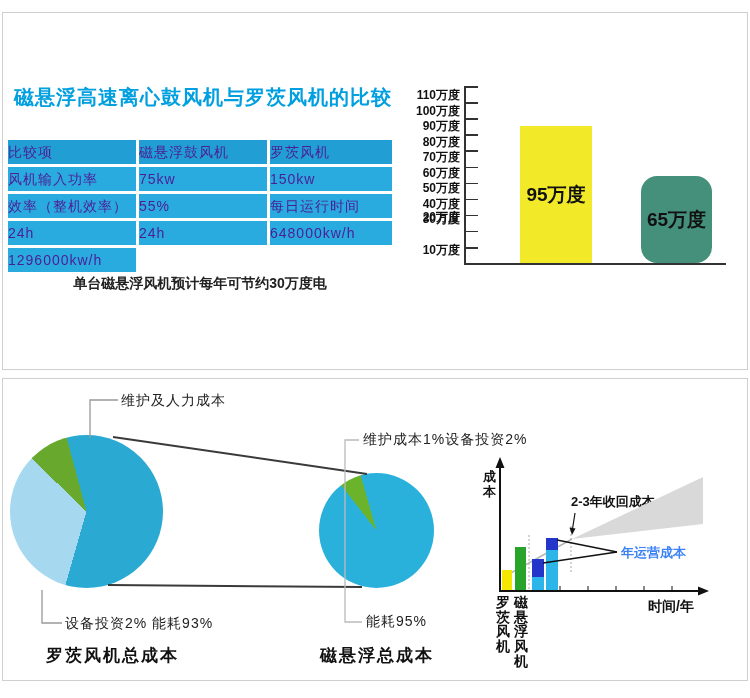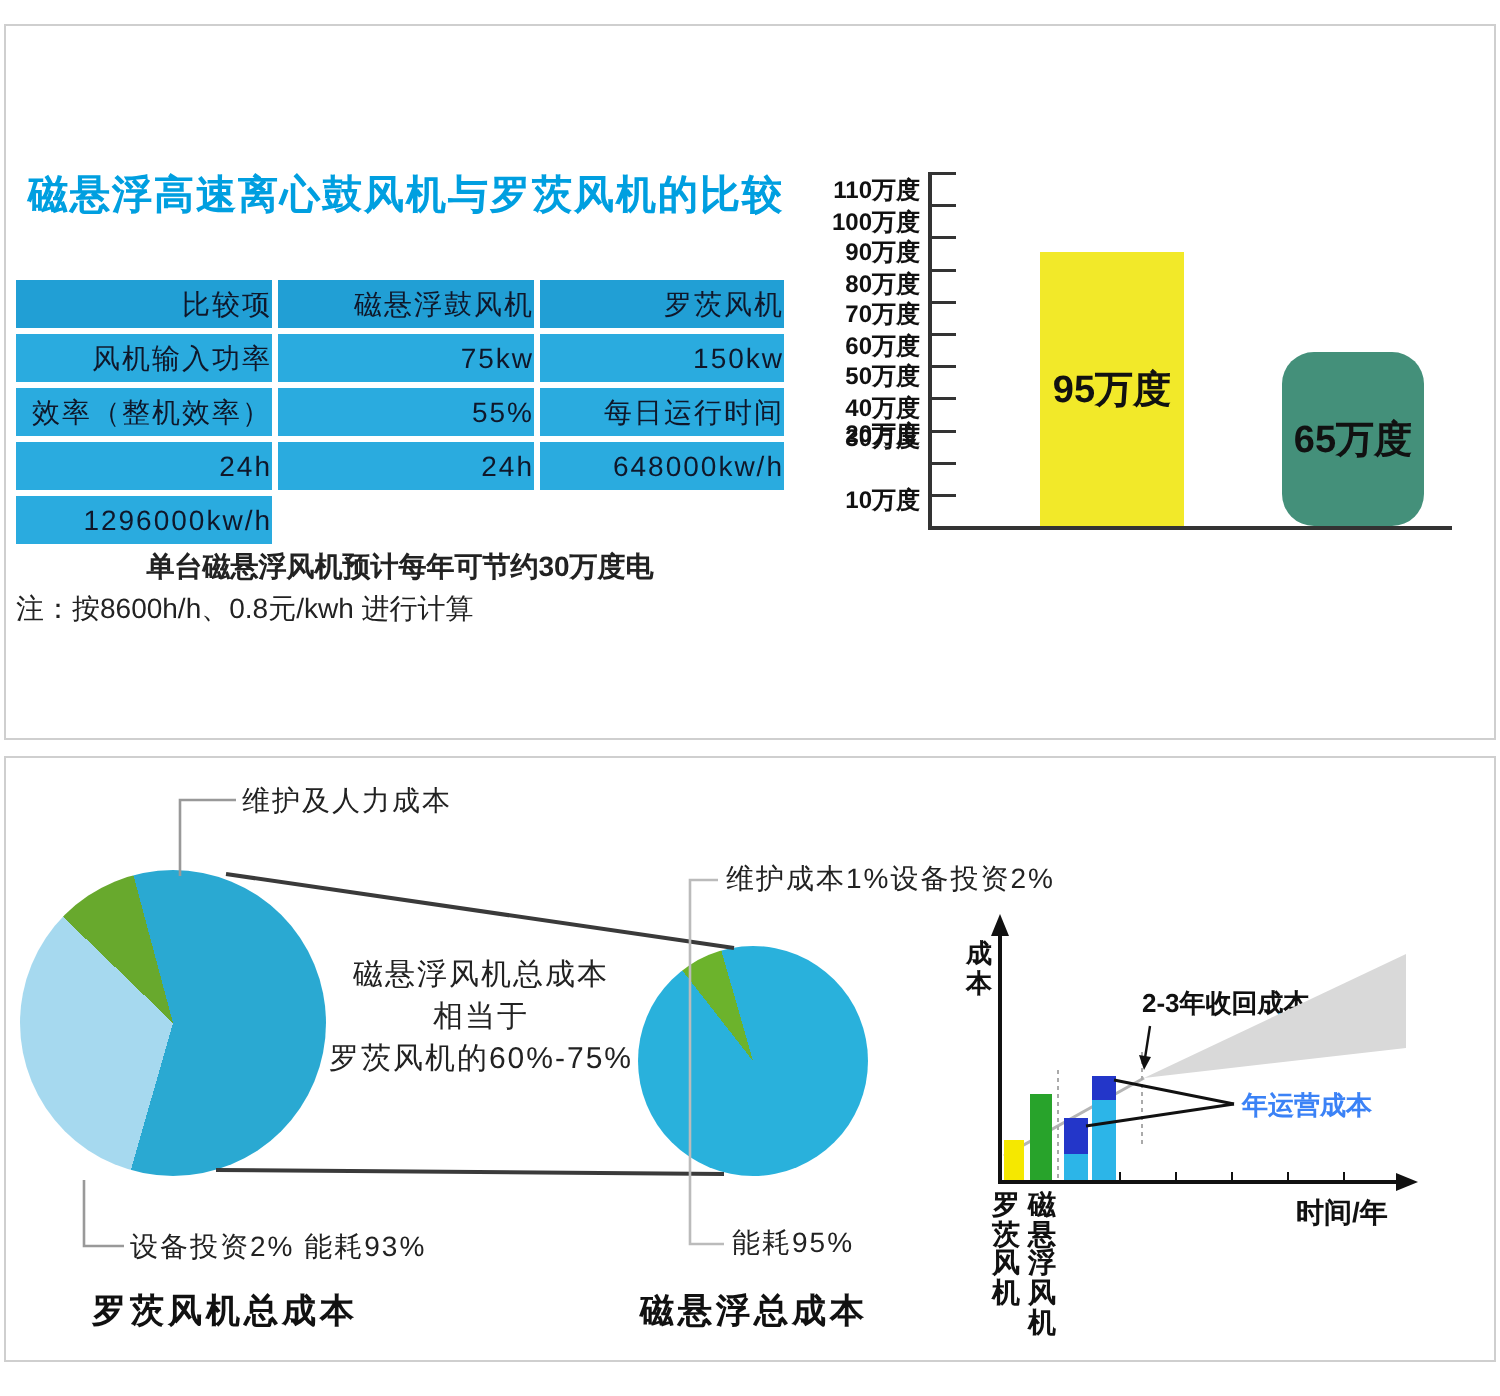--- a/index.html
+++ b/index.html
@@ -10,21 +10,21 @@
   #panel-top { top:12px; height:358px; }
   #panel-bottom { top:378px; height:303px; }
 
   .abs { position:absolute; }
 
   
   #main-title { left:14px; top:84px; font-size:20px; font-weight:bold; color:#009fe0; letter-spacing:1px; }
 
   #compare-table { left:8px; top:140px; width:384px; display:grid;
     grid-template-columns:128px 128px 122px; gap:3px; }
-  #compare-table .cell { height:24px; line-height:24px; text-align:right; color:#0f172a;
+  #compare-table .cell { height:24px; line-height:24px; text-align:left; color:#4c1d95;
     font-size:14px; letter-spacing:1px; background:#2aabdf; overflow:hidden; white-space:nowrap; }
   #compare-table .cell.hdr { background:#219fd5; }
 
   #saving-summary { left:8px; top:275px; width:384px; text-align:center; font-size:14px; font-weight:bold; color:#222; }
   #calc-note { left:8px; top:296px; font-size:14px; color:#222; }
 
   
   .ylab { position:absolute; left:405px; width:55px; height:15px; text-align:right;
     font-size:12px; font-weight:bold; color:#111; line-height:15px; }
   #ybar-axis { left:464px; top:86px; width:2px; height:179px; background:#333; }
@@ -91,21 +91,20 @@
 
     <div class="cell">每日运行时间</div>
     <div class="cell">24h</div>
     <div class="cell">24h</div>
 
     <div class="cell">648000kw/h</div>
     <div class="cell">1296000kw/h</div>
   </div>
 
   <div class="abs" id="saving-summary">单台磁悬浮风机预计每年可节约30万度电</div>
-  <div class="abs" id="calc-note">注：按8600h/h、0.8元/kwh 进行计算</div>
 
   <div class="ylab" style="top:88px">110万度</div>
   <div class="ylab" style="top:103.5px">100万度</div>
   <div class="ylab" style="top:119px">90万度</div>
   <div class="ylab" style="top:134.5px">80万度</div>
   <div class="ylab" style="top:150px">70万度</div>
   <div class="ylab" style="top:165.5px">60万度</div>
   <div class="ylab" style="top:181px">50万度</div>
   <div class="ylab" style="top:196.5px">40万度</div>
   <div class="ylab" style="top:212px">30万度</div>
@@ -129,25 +128,20 @@
   <div class="abs" id="maglev-pie"></div>
 
   <div class="abs pielab" id="label-maint-labor">维护及人力成本</div>
   <div class="abs pielab" id="label-roots-breakdown">设备投资2% 能耗93%</div>
   <div class="abs pietitle" id="roots-pie-title">罗茨风机总成本</div>
 
   <div class="abs pielab" id="label-maglev-top">维护成本1%设备投资2%</div>
   <div class="abs pielab" id="label-energy95">能耗95%</div>
   <div class="abs pietitle" id="maglev-pie-title">磁悬浮总成本</div>
 
-  <div class="abs" id="equiv-text">
-    <div>磁悬浮风机总成本</div>
-    <div>相当于</div>
-    <div>罗茨风机的60%-75%</div>
-  </div>
 
   <div class="abs" id="cost-axis-label">成本</div>
   <div class="abs" id="time-axis-label">时间/年</div>
   <div class="abs" id="payback-label">2-3年收回成本</div>
   <div class="abs" id="profit-label">盈利</div>
   <div class="abs" id="opex-label">年运营成本</div>
   <div class="vbarlab" id="vlabel-roots">罗茨风机</div>
   <div class="vbarlab" id="vlabel-maglev">磁悬浮风机</div>
 
   <svg id="overlay-svg" viewBox="0 0 750 698" xmlns="http://www.w3.org/2000/svg">

